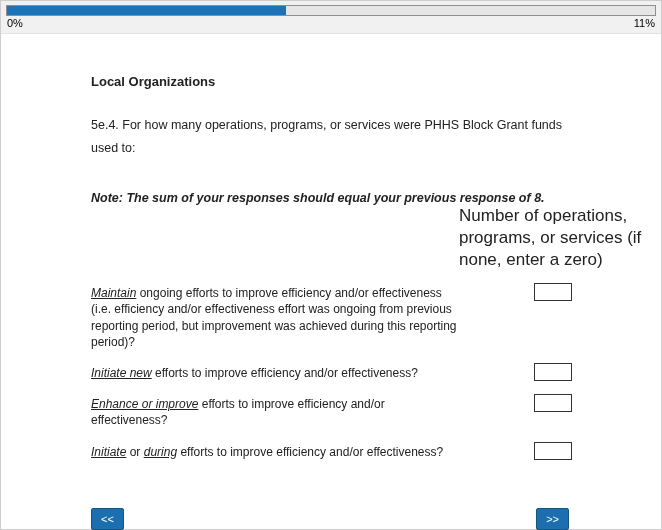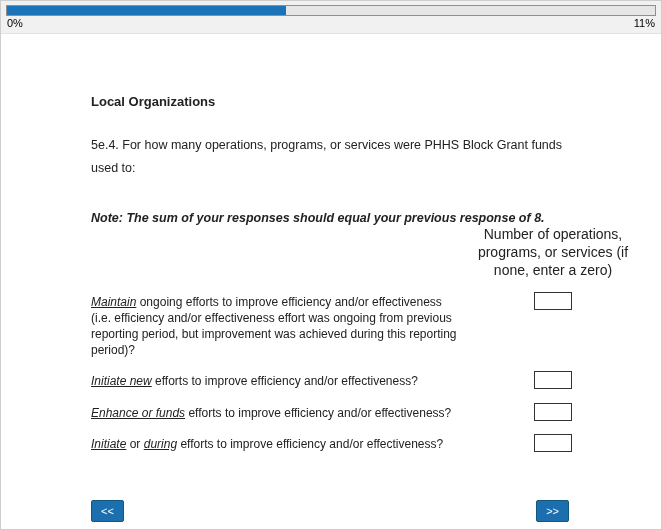--- a/index.html
+++ b/index.html
@@ -36,21 +36,21 @@
   }
   .progress-labels {
     display:flex;
     justify-content:space-between;
     font-size:11px;
     color:#000000;
     padding:1px 1px 3px 1px;
   }
   
   .content {
-    padding:60px 0 0 90px;
+    padding:40px 0 0 90px;
   }
   .section-title {
     font-size:13px;
     font-weight:bold;
     color:#222;
     margin-bottom:25px;
   }
   .question-intro {
     font-size:12.5px;
     width:492px;
@@ -78,23 +78,23 @@
     padding-top:2px;
   }
   .qcol {
     width:188px;
     display:flex;
     justify-content:center;
     align-items:flex-start;
   }
   .col-header-row { margin-bottom:12px; }
   .col-header {
-    font-size:14px;
+    font-size:17px;
     line-height:1.3;
-    text-align:center;
+    text-align:left;
     color:#222;
     width:188px;
   }
   .emph {
     font-style:italic;
     text-decoration:underline;
   }
   input.num {
     width:38px;
     height:18px;
@@ -167,21 +167,21 @@
         <div class="qtext">
           <span class="emph">Initiate new</span><span> efforts to improve efficiency and/or effectiveness?</span>
         </div>
         <div class="qcol">
           <input class="num" type="text" value="" style="">
         </div>
       </div>
 
       <div class="q-row">
         <div class="qtext">
-          <span class="emph">Enhance or funds</span><span> efforts to improve efficiency and/or effectiveness?</span>
+          <span class="emph">Enhance or improve</span><span> efforts to improve efficiency and/or effectiveness?</span>
         </div>
         <div class="qcol">
           <input class="num" type="text" value="" style="">
         </div>
       </div>
 
       <div class="q-row">
         <div class="qtext">
           <span class="emph">Initiate</span><span> or </span><span class="emph">during</span><span> efforts to improve efficiency and/or effectiveness?</span>
         </div>

